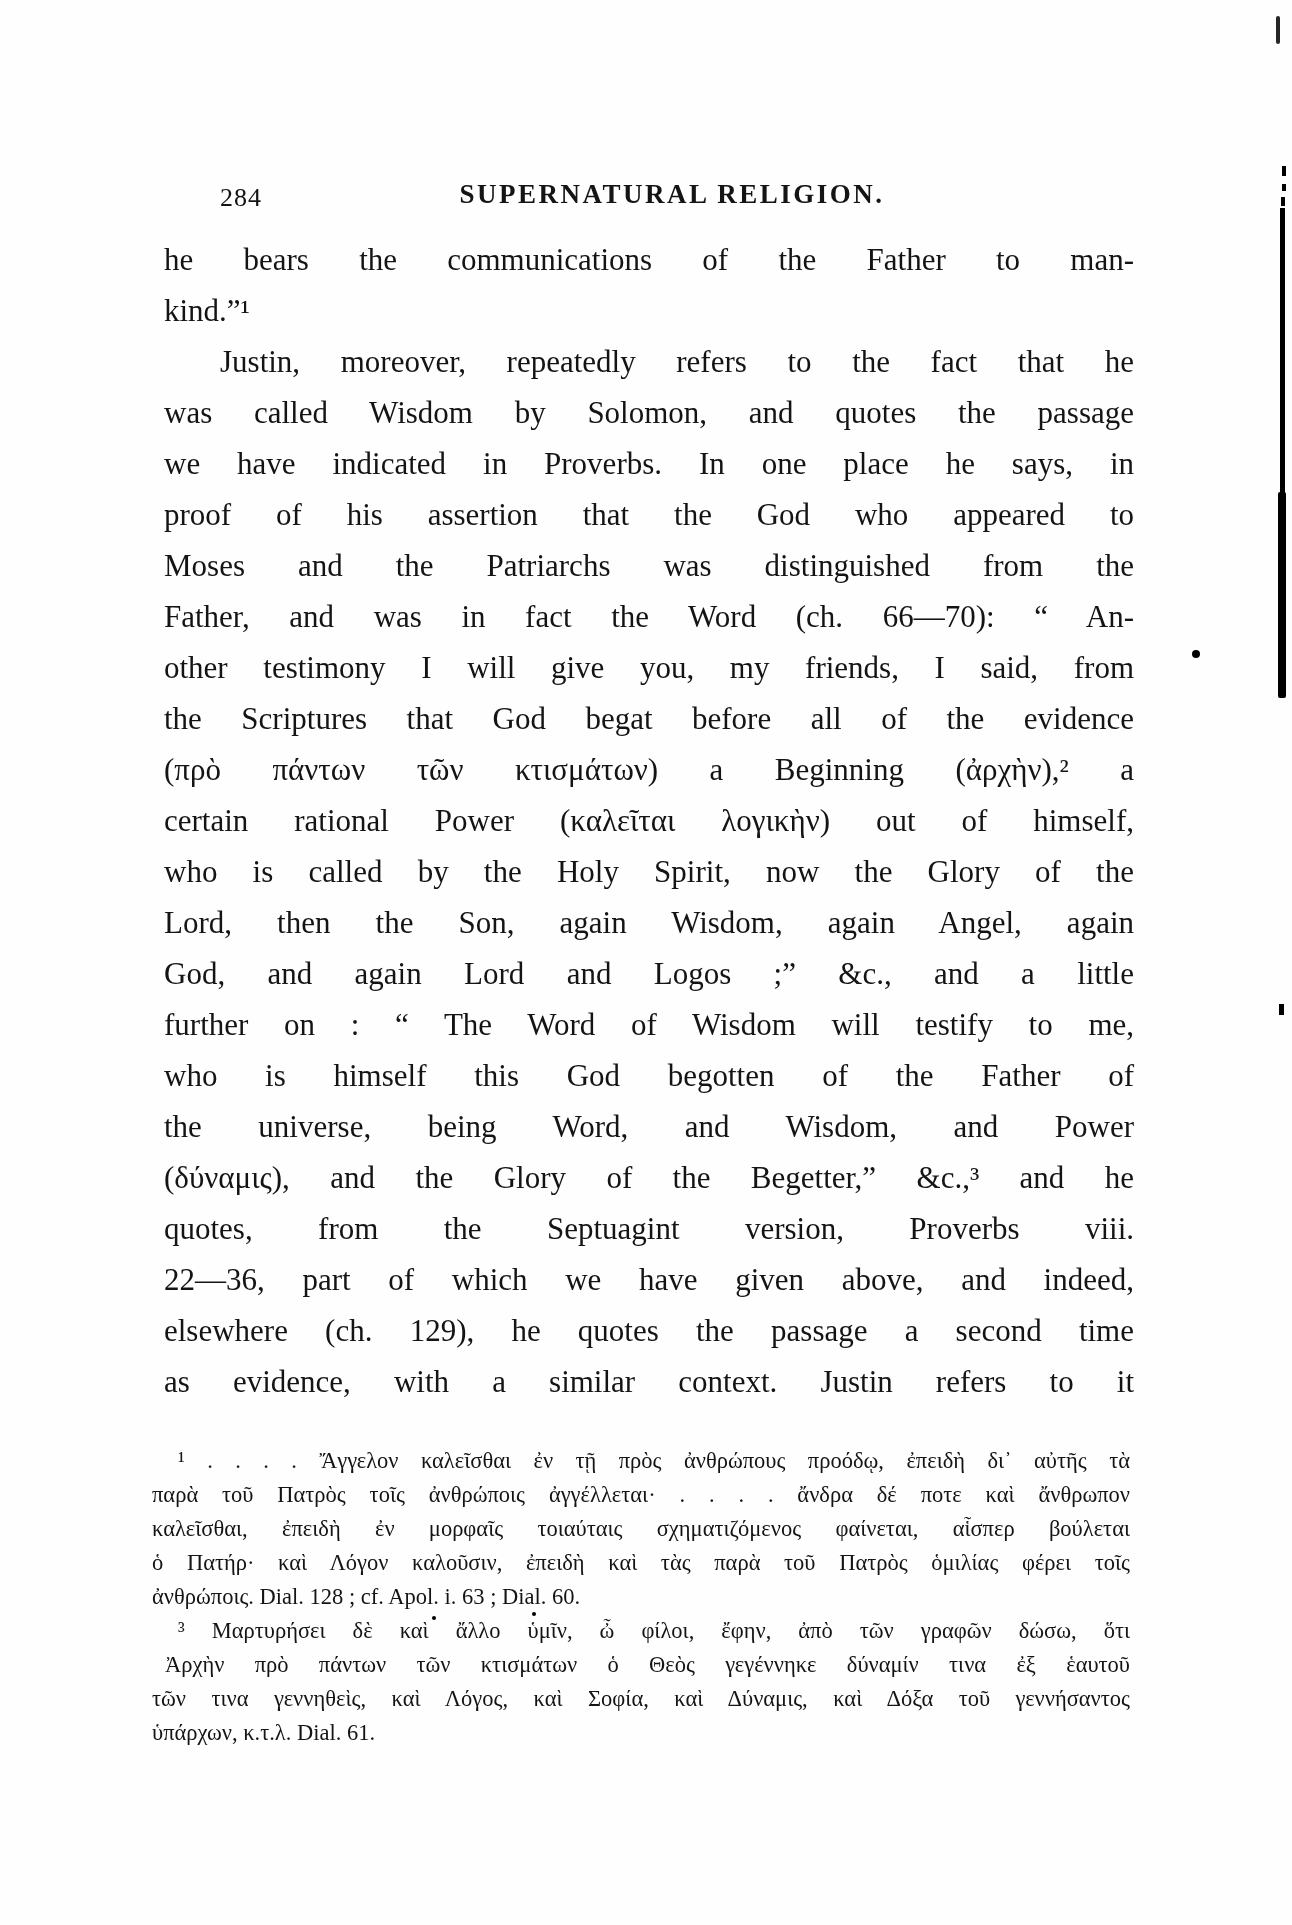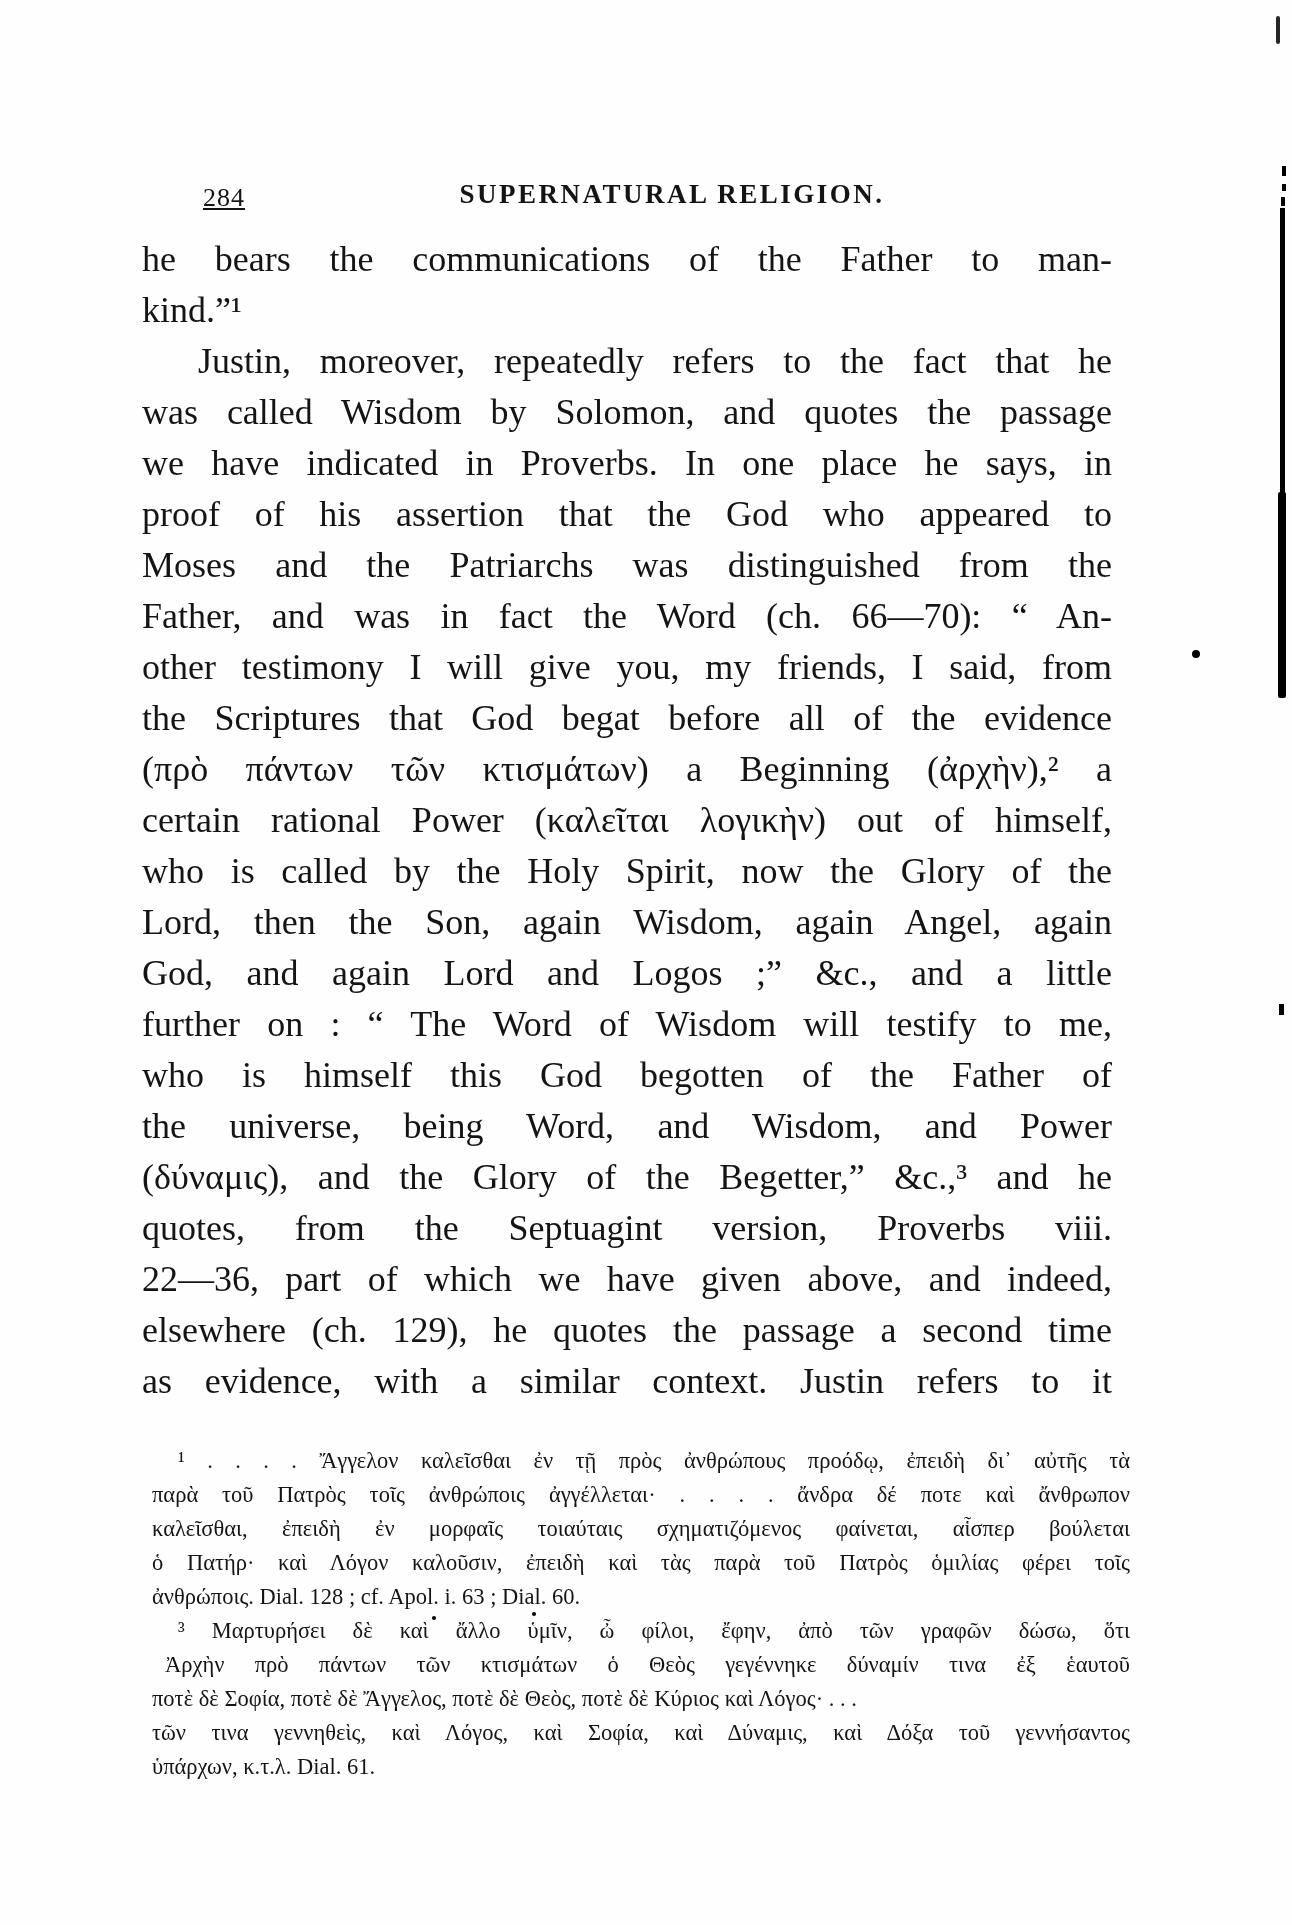--- a/index.html
+++ b/index.html
@@ -5,32 +5,32 @@
   html,body{margin:0;padding:0;background:#ffffff;}
   .page{
     position:relative;
     width:1292px;height:1925px;
     background:#fffefe;
     color:#141414;
     font-family:"Liberation Serif","DejaVu Serif",serif;
     overflow:hidden;
   }
   .pageno{
-    position:absolute;top:183px;left:203px;
-    font-size:26px;letter-spacing:1px;text-decoration:underline;
+    position:absolute;top:183px;left:220px;
+    font-size:26px;letter-spacing:1px;
   }
   .runhead{
     position:absolute;top:179px;left:0;width:100%;
     text-align:center;
     transform:translateX(26px);
     font-size:27px;font-weight:700;letter-spacing:2.5px;
   }
   .bodytext{
-    position:absolute;top:234px;left:142px;width:970px;
-    font-size:36px;line-height:51px;
+    position:absolute;top:234px;left:164px;width:970px;
+    font-size:31px;line-height:51px;
   }
   .footnotes{
     position:absolute;top:1444px;left:152px;width:978px;
     font-size:22.5px;line-height:34px;
   }
   .line{white-space:normal;}
   .line.j{text-align:justify;text-align-last:justify;}
   .line.l{text-align:left;text-align-last:left;}
   .line.indent{padding-left:56px;box-sizing:border-box;}
   .line.fi1{padding-left:26px;box-sizing:border-box;}
@@ -73,21 +73,20 @@
     </div>
 
   <div class="footnotes">
       <div class="line j fi1">¹ . . . . Ἄγγελον καλεῖσθαι ἐν τῇ πρὸς ἀνθρώπους προόδῳ, ἐπειδὴ δι᾽ αὐτῆς τὰ</div>
       <div class="line j">παρὰ τοῦ Πατρὸς τοῖς ἀνθρώποις ἀγγέλλεται· . . . . ἄνδρα δέ ποτε καὶ ἄνθρωπον</div>
       <div class="line j">καλεῖσθαι, ἐπειδὴ ἐν μορφαῖς τοιαύταις σχηματιζόμενος φαίνεται, αἷσπερ βούλεται</div>
       <div class="line j">ὁ Πατήρ· καὶ Λόγον καλοῦσιν, ἐπειδὴ καὶ τὰς παρὰ τοῦ Πατρὸς ὁμιλίας φέρει τοῖς</div>
       <div class="line l">ἀνθρώποις.  Dial. 128 ;  cf. Apol. i. 63 ;  Dial. 60.</div>
       <div class="line j fi1">³ Μαρτυρήσει δὲ καὶ ἄλλο ὑμῖν, ὦ φίλοι, ἔφην, ἀπὸ τῶν γραφῶν δώσω, ὅτι</div>
       <div class="line j fi2">Ἀρχὴν πρὸ πάντων τῶν κτισμάτων ὁ Θεὸς γεγέννηκε δύναμίν τινα ἐξ ἑαυτοῦ</div>
-      <div class="line l">ποτὲ δὲ Σοφία, ποτὲ δὲ Ἄγγελος, ποτὲ δὲ Θεὸς, ποτὲ δὲ Κύριος καὶ Λόγος· . . .</div>
       <div class="line j">τῶν τινα γεννηθεὶς, καὶ Λόγος, καὶ Σοφία, καὶ Δύναμις, καὶ Δόξα τοῦ γεννήσαντος</div>
       <div class="line l">ὑπάρχων, κ.τ.λ.  Dial. 61.</div>
     </div>
 
   <div class="art" style="left:1276px;top:16px;width:4px;height:28px;opacity:.85;border-radius:2px;"></div>
   <div class="art" style="left:1282px;top:166px;width:4px;height:10px;"></div>
   <div class="art" style="left:1282px;top:184px;width:4px;height:7px;"></div>
   <div class="art" style="left:1281px;top:197px;width:4px;height:9px;"></div>
   <div class="art" style="left:1280px;top:208px;width:5px;height:290px;"></div>
   <div class="art" style="left:1278px;top:492px;width:8px;height:206px;border-radius:2px;"></div>

